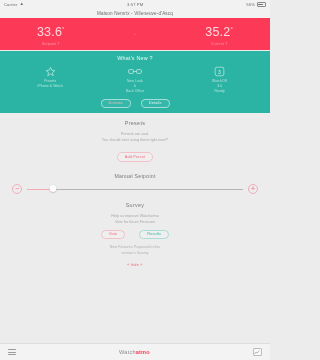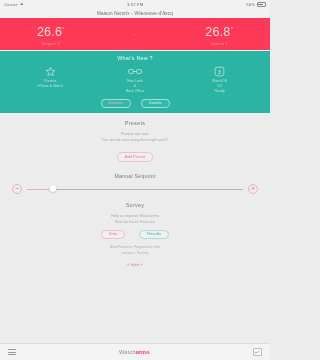--- a/index.html
+++ b/index.html
@@ -153,28 +153,28 @@
   </div>
 </div>
 
 <div class="titlebar">
   <span>Maison Nemrix - Villeneuve-d'Ascq</span>
 </div>
 
 <div class="tempband">
   <div class="tempcell">
     <div class="tempval">
-      <span>26.6</span><sup>°</sup>
+      <span>33.6</span><sup>°</sup>
     </div>
     <div class="templabel">Setpoint T</div>
   </div>
   <div class="tempdash">-</div>
   <div class="tempcell">
     <div class="tempval">
-      <span>26.8</span><sup>°</sup>
+      <span>35.2</span><sup>°</sup>
     </div>
     <div class="templabel">Current T</div>
   </div>
 </div>
 
 <div class="whatsnew">
   <div class="wn-title">What's New ?</div>
 
   <div class="wn-items">
 

